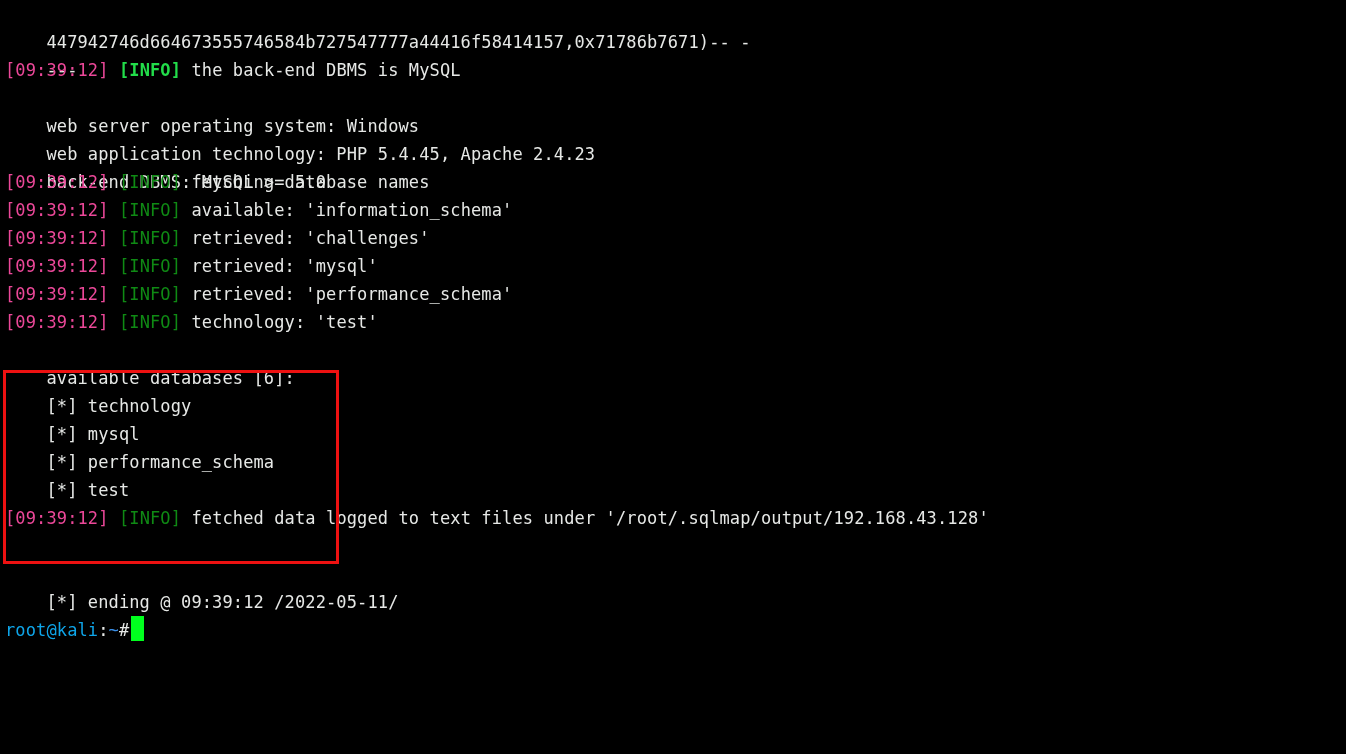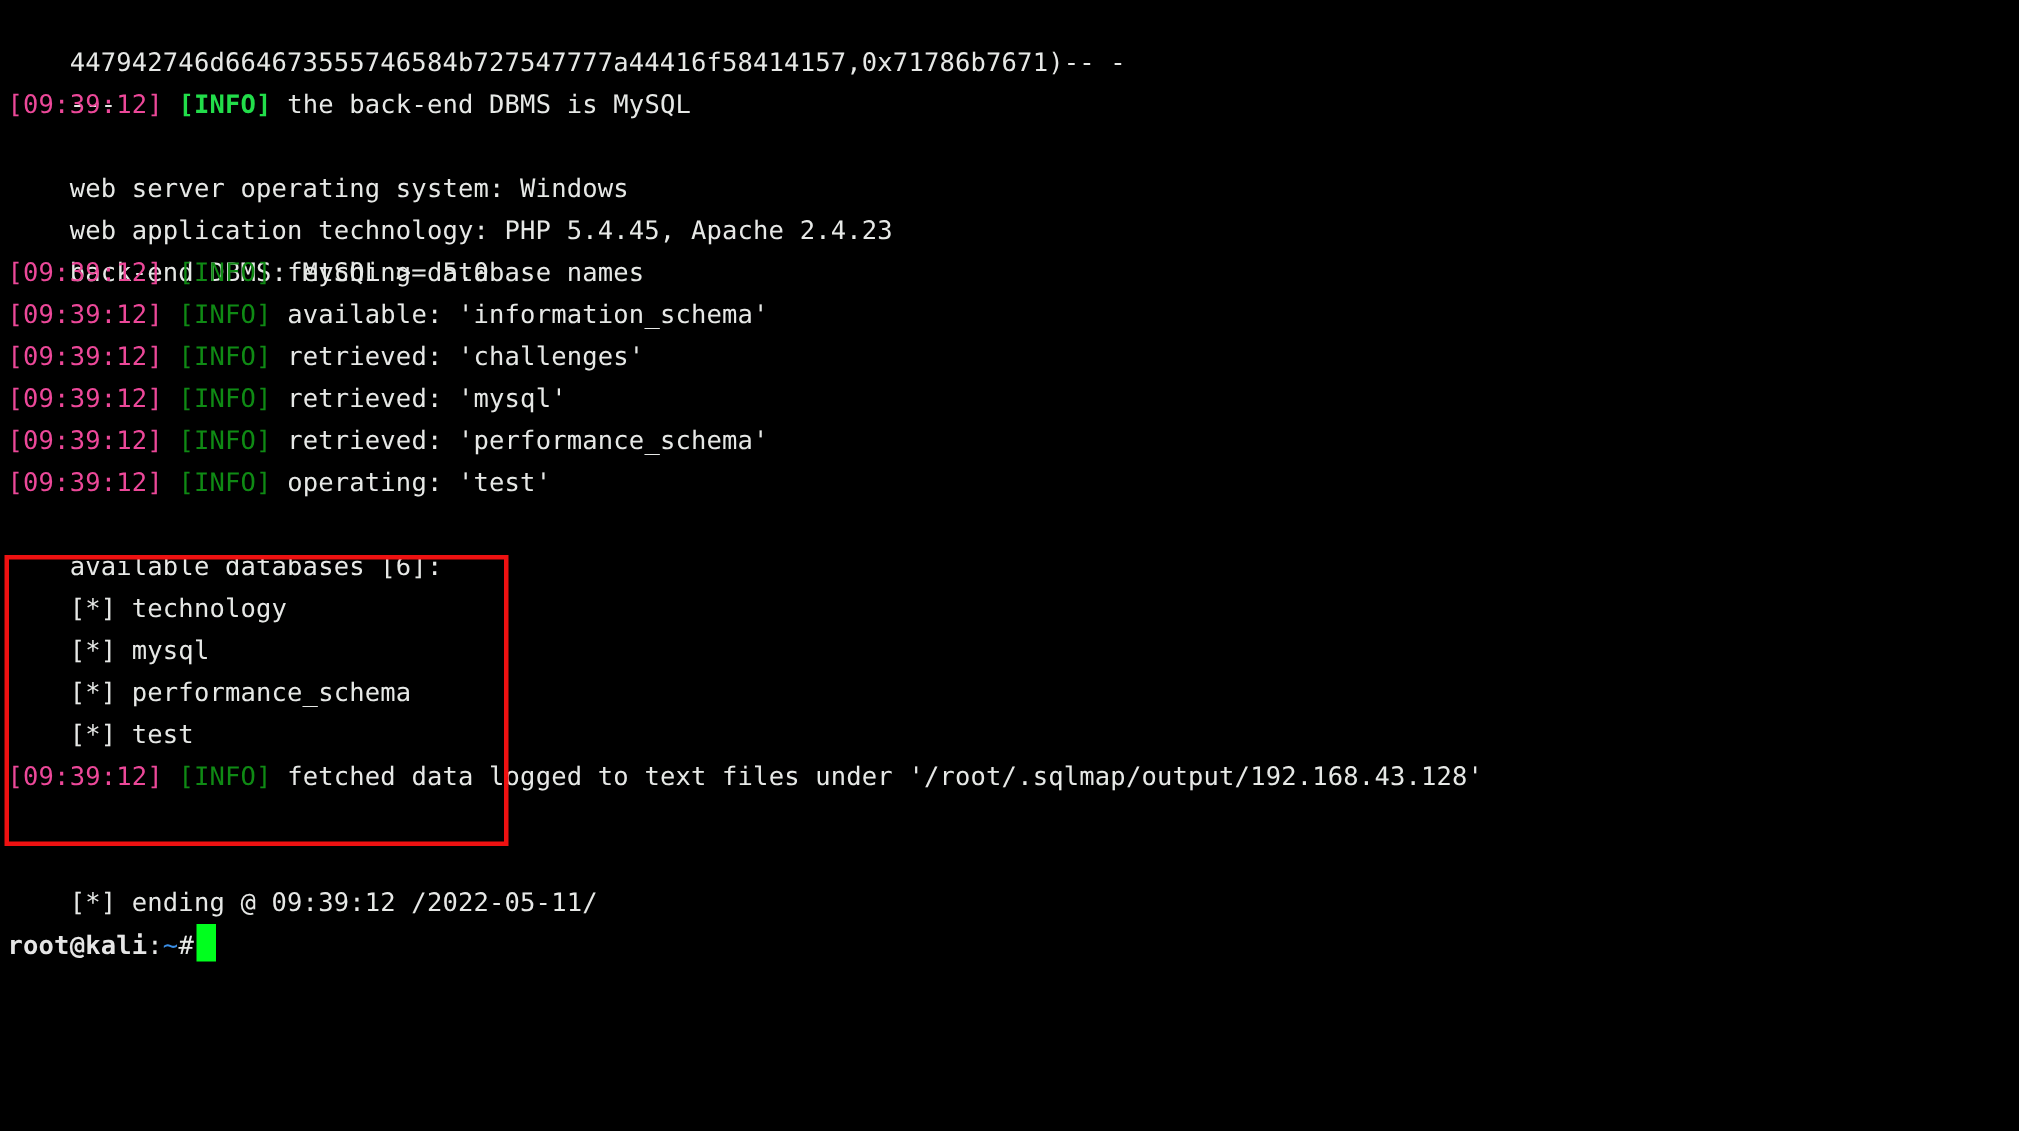--- a/index.html
+++ b/index.html
@@ -34,21 +34,21 @@
     white-space: pre;
     color: #d8dee9;
     box-sizing: border-box;
   }
 
   
   .c-white    { color: #e6e8e6; }
   .c-cyan     { color: #ec4899; }
   .c-green-b  { color: #22dd4a; font-weight: bold; }
   .c-green-d  { color: #0f8a14; }
-  .c-red-b    { color: #e5e5e5; font-weight: bold; }
+  .c-red-b    { color: #0ea5e9; font-weight: normal; }
   .c-blue     { color: #3a8ee6; }
   .b          { font-weight: normal; }
 
   
   #db-highlight {
     position: absolute;
     left: 3px;
     top: 370px;
     width: 336px;
     height: 194px;
@@ -101,21 +101,21 @@
 
   <div class="line"><span class="c-cyan">[09:39:12]</span><span> </span><span class="c-green-d">[INFO]</span><span> </span><span class="c-white">available: 'information_schema'</span></div>
 
   <div class="line"><span class="c-cyan">[09:39:12]</span><span> </span><span class="c-green-d">[INFO]</span><span> </span><span class="c-white">retrieved: 'challenges'</span></div>
 
   <div class="line"><span class="c-cyan">[09:39:12]</span><span> </span><span class="c-green-d">[INFO]</span><span> </span><span class="c-white">retrieved: 'mysql'</span></div>
 
   <div class="line"><span class="c-cyan">[09:39:12]</span><span> </span><span class="c-green-d">[INFO]</span><span> </span><span class="c-white">retrieved: 'performance_schema'</span></div>
 
 
-  <div class="line"><span class="c-cyan">[09:39:12]</span><span> </span><span class="c-green-d">[INFO]</span><span> </span><span class="c-white">operating: 'test'</span></div>
+  <div class="line"><span class="c-cyan">[09:39:12]</span><span> </span><span class="c-green-d">[INFO]</span><span> </span><span class="c-white">technology: 'test'</span></div>
 
   <div class="line">
     <span class="c-white">available databases [6]:</span>
   </div>
 
   <div class="line">
     <span class="c-white">[*] technology</span>
   </div>
   <div class="line">
     <span class="c-white">[*] mysql</span>

